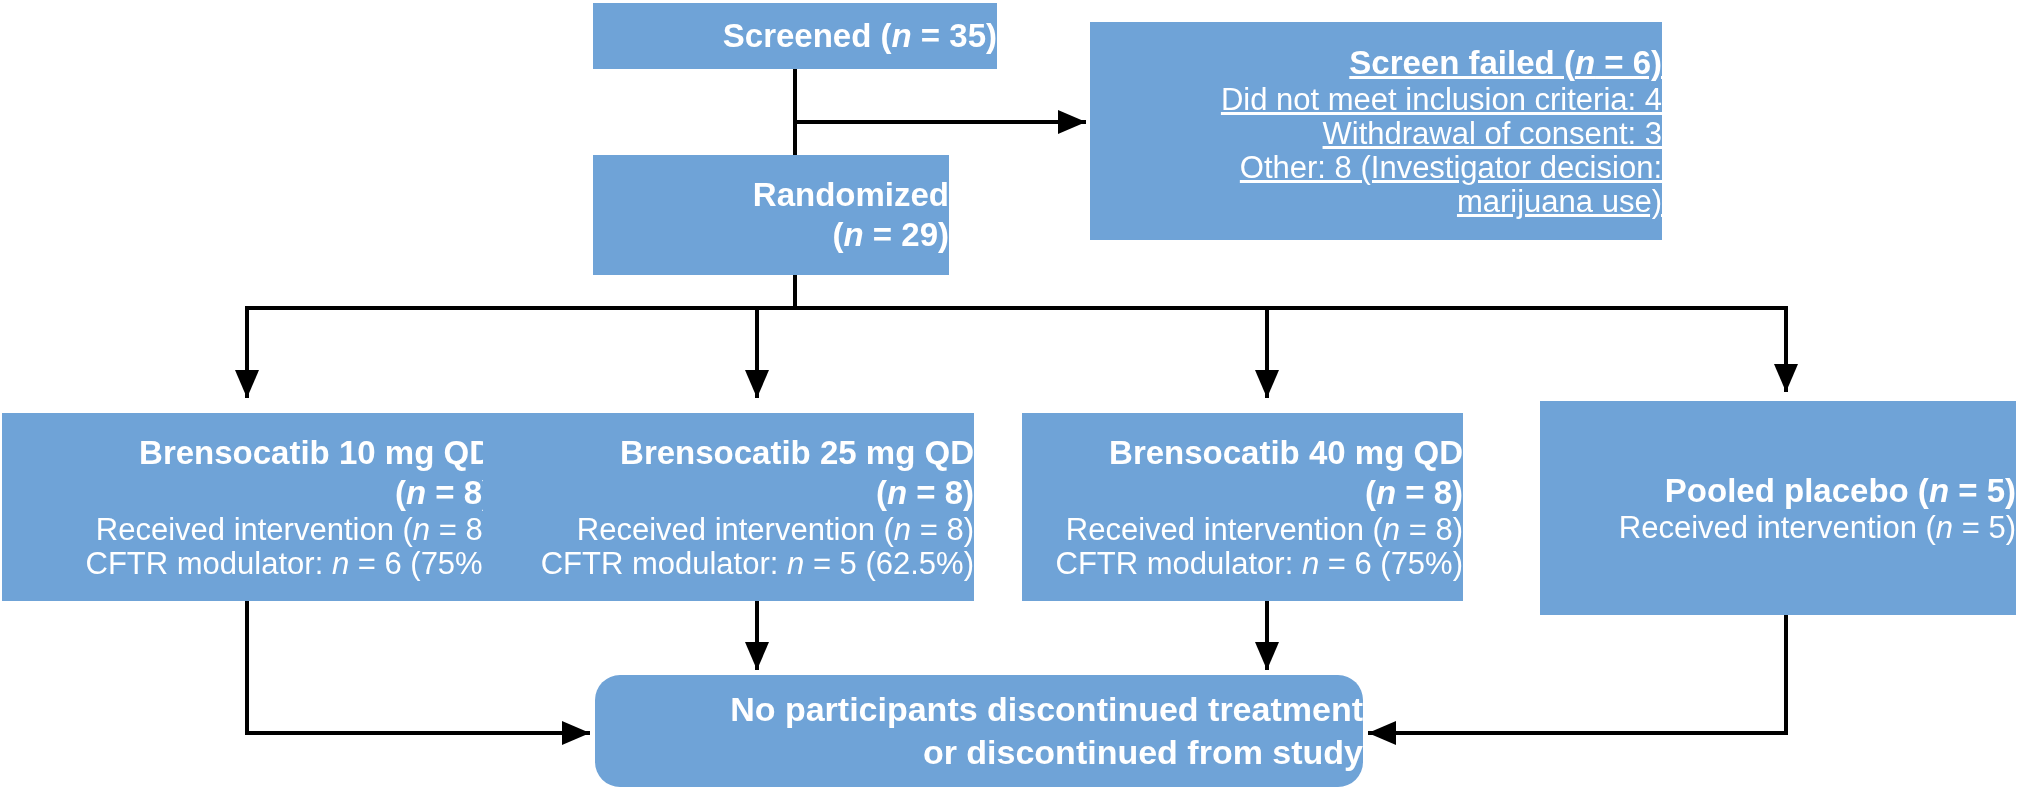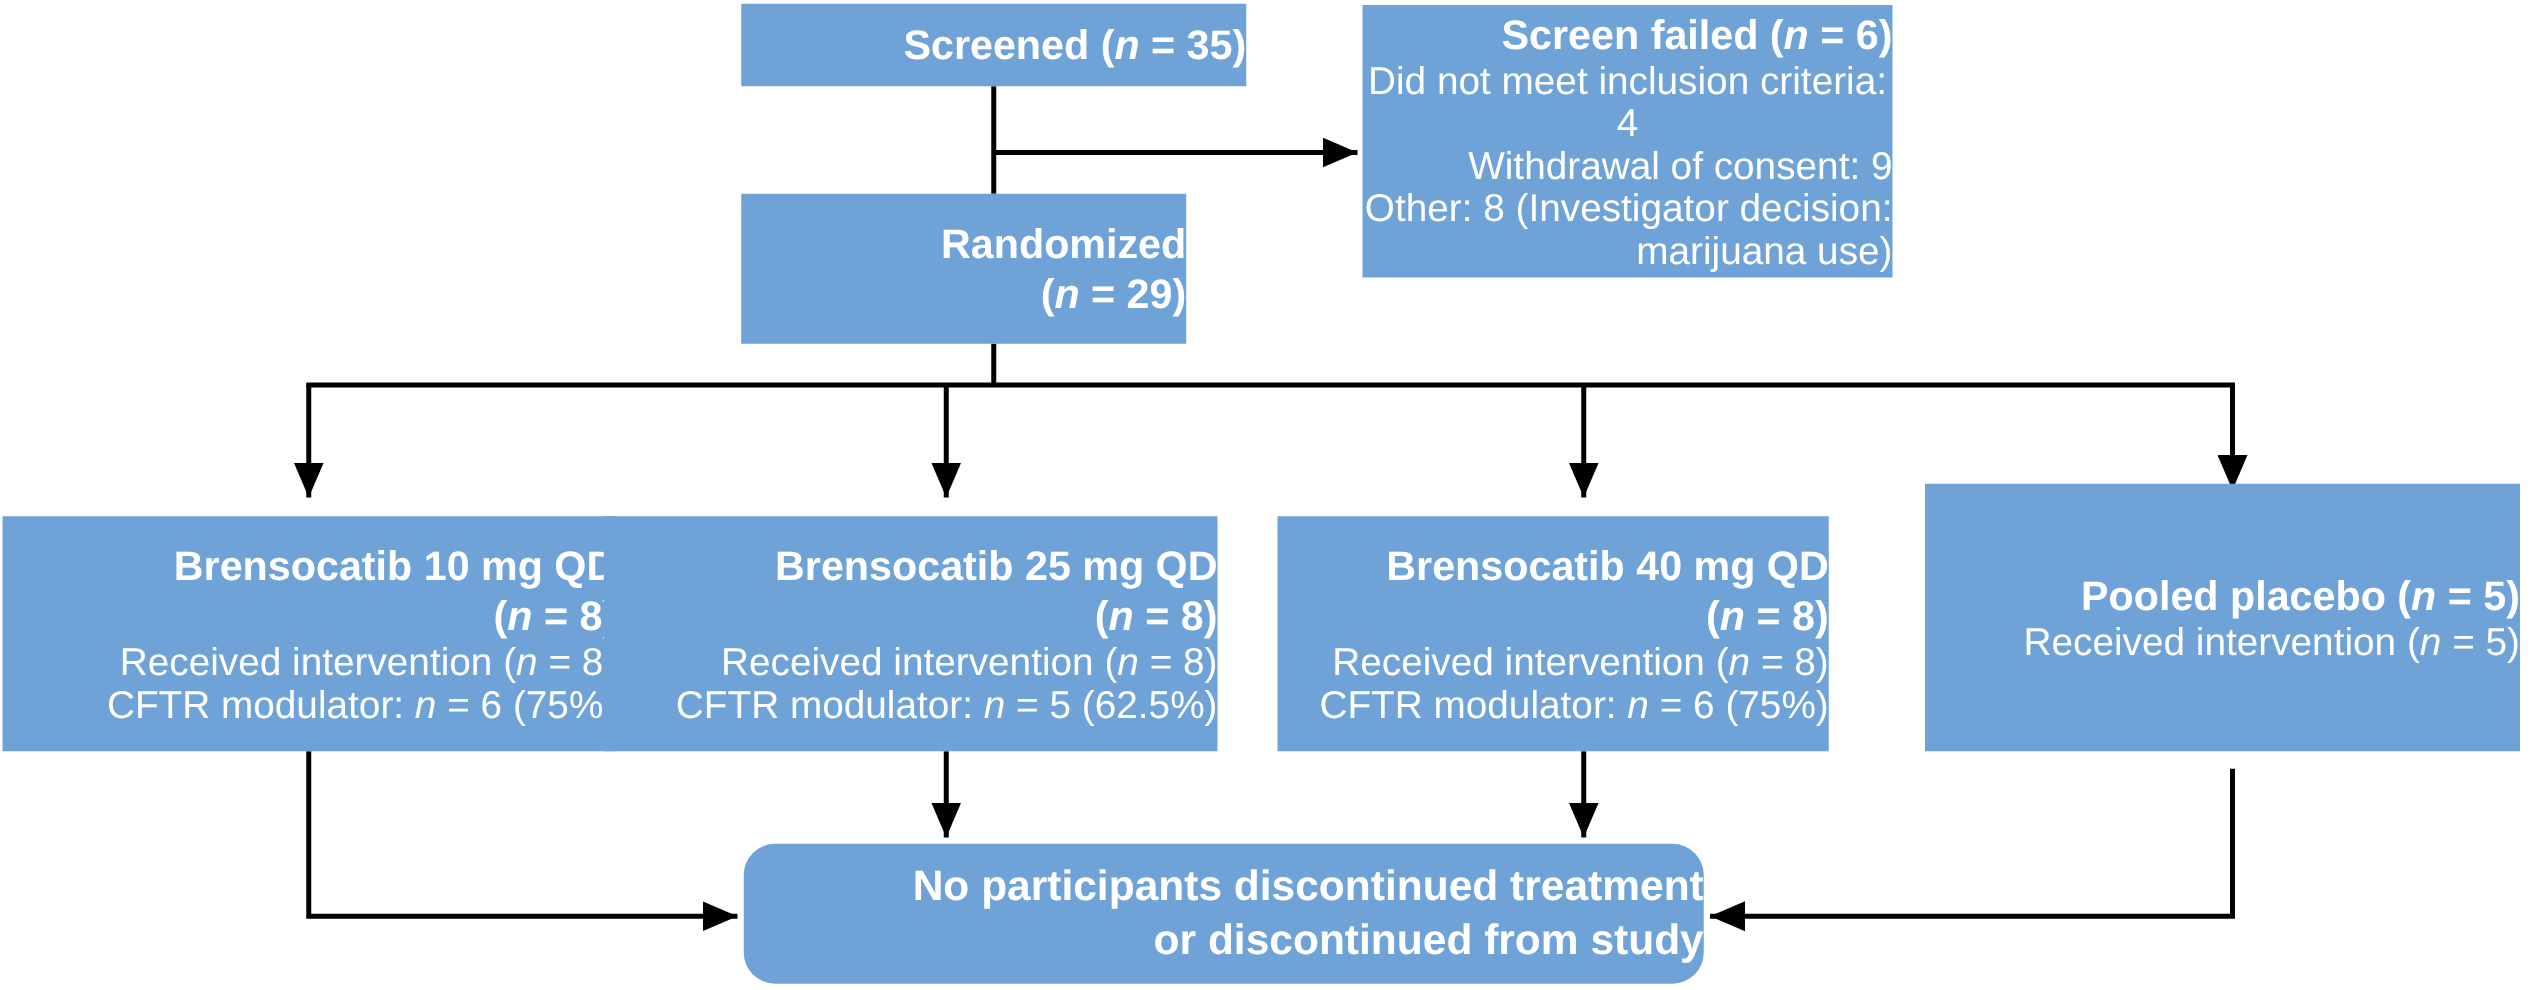--- a/index.html
+++ b/index.html
@@ -37,26 +37,26 @@
     flex-direction: column;
     align-items: flex-end;
     justify-content: center;
     text-align: center;
   }
   .title-line { font-weight: bold; font-size: 33px; line-height: 40px; }
   .body-line  { font-weight: normal; font-size: 31px; line-height: 34px; }
   .outcome-line { font-weight: bold; font-size: 34px; line-height: 43px; }
 
   .box-screened    { left: 593px;  top: 3px;   width: 404px; height: 66px; }
-  .box-screenfail  { left: 1090px; top: 4px;  width: 424px; height: 218px; }
+  .box-screenfail  { left: 1090px; top: 22px;  width: 572px; height: 218px; text-decoration: underline; }
   .box-randomized  { left: 593px;  top: 155px; width: 356px; height: 120px; }
   .box-arm1        { left: 2px;    top: 413px; width: 491px; height: 188px; }
   .box-arm2        { left: 483px;  top: 413px; width: 491px; height: 188px; padding-left: 20px; }
   .box-arm3        { left: 1022px; top: 413px; width: 441px; height: 188px; }
-  .box-placebo     { left: 1540px; top: 387px; width: 476px; height: 214px; }
+  .box-placebo     { left: 1540px; top: 401px; width: 476px; height: 214px; }
   .box-outcome     { left: 595px;  top: 675px; width: 768px; height: 112px; border-radius: 25px; }
 </style>
 </head>
 <body>
 
 <div class="canvas">
 
   <svg class="connectors" viewBox="0 0 2032 792" xmlns="http://www.w3.org/2000/svg">
     <defs>
       <marker id="arrowhead" markerWidth="7" markerHeight="6" refX="7" refY="3" orient="auto" markerUnits="strokeWidth">
@@ -77,21 +77,21 @@
     <path d="M1786,615 V733 H1368" marker-end="url(#arrowhead)"></path>
   </svg>
 
   <div class="box box-screened">
     <div class="title-line">Screened (<i>n</i> = 35)</div>
   </div>
 
   <div class="box box-screenfail">
     <div class="title-line">Screen failed (<i>n</i> = 6)</div>
     <div class="body-line">Did not meet inclusion criteria: 4</div>
-    <div class="body-line">Withdrawal of consent: 9</div>
+    <div class="body-line">Withdrawal of consent: 3</div>
     <div class="body-line">Other: 8 (Investigator decision:</div>
     <div class="body-line">marijuana use)</div>
   </div>
 
   <div class="box box-randomized">
     <div class="title-line">Randomized</div>
     <div class="title-line">(<i>n</i> = 29)</div>
   </div>
 
   <div class="box box-arm1">

